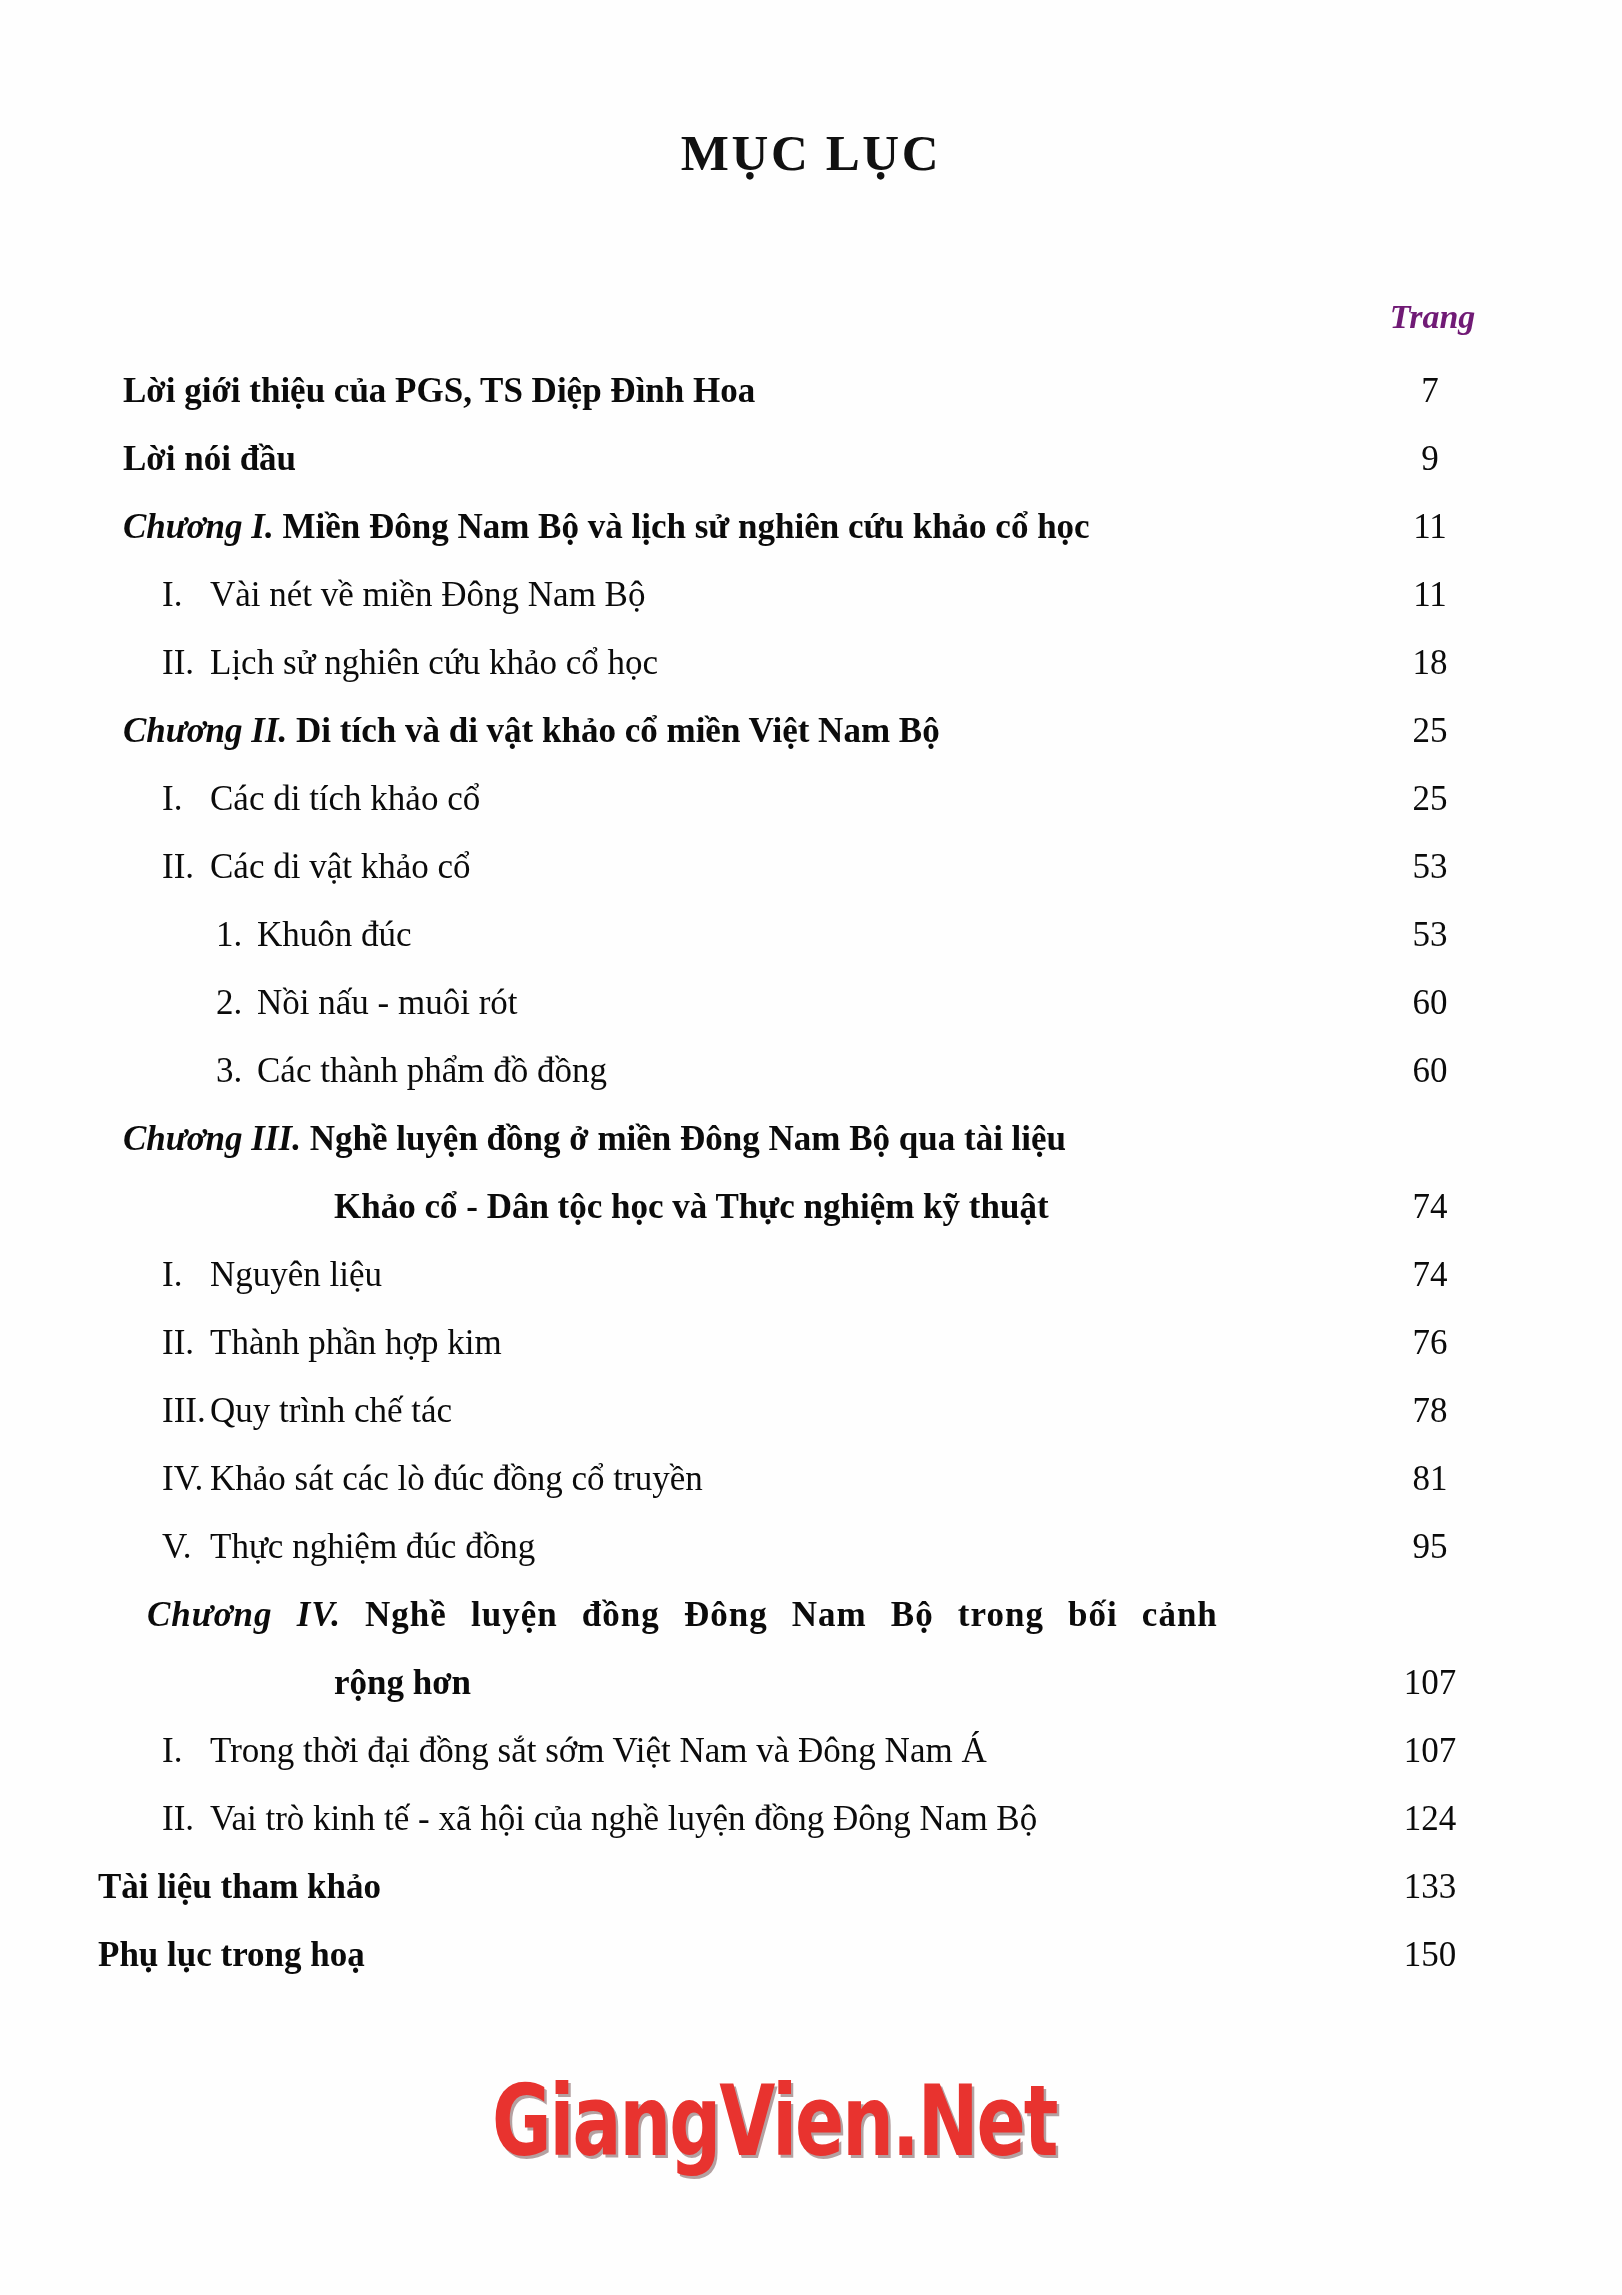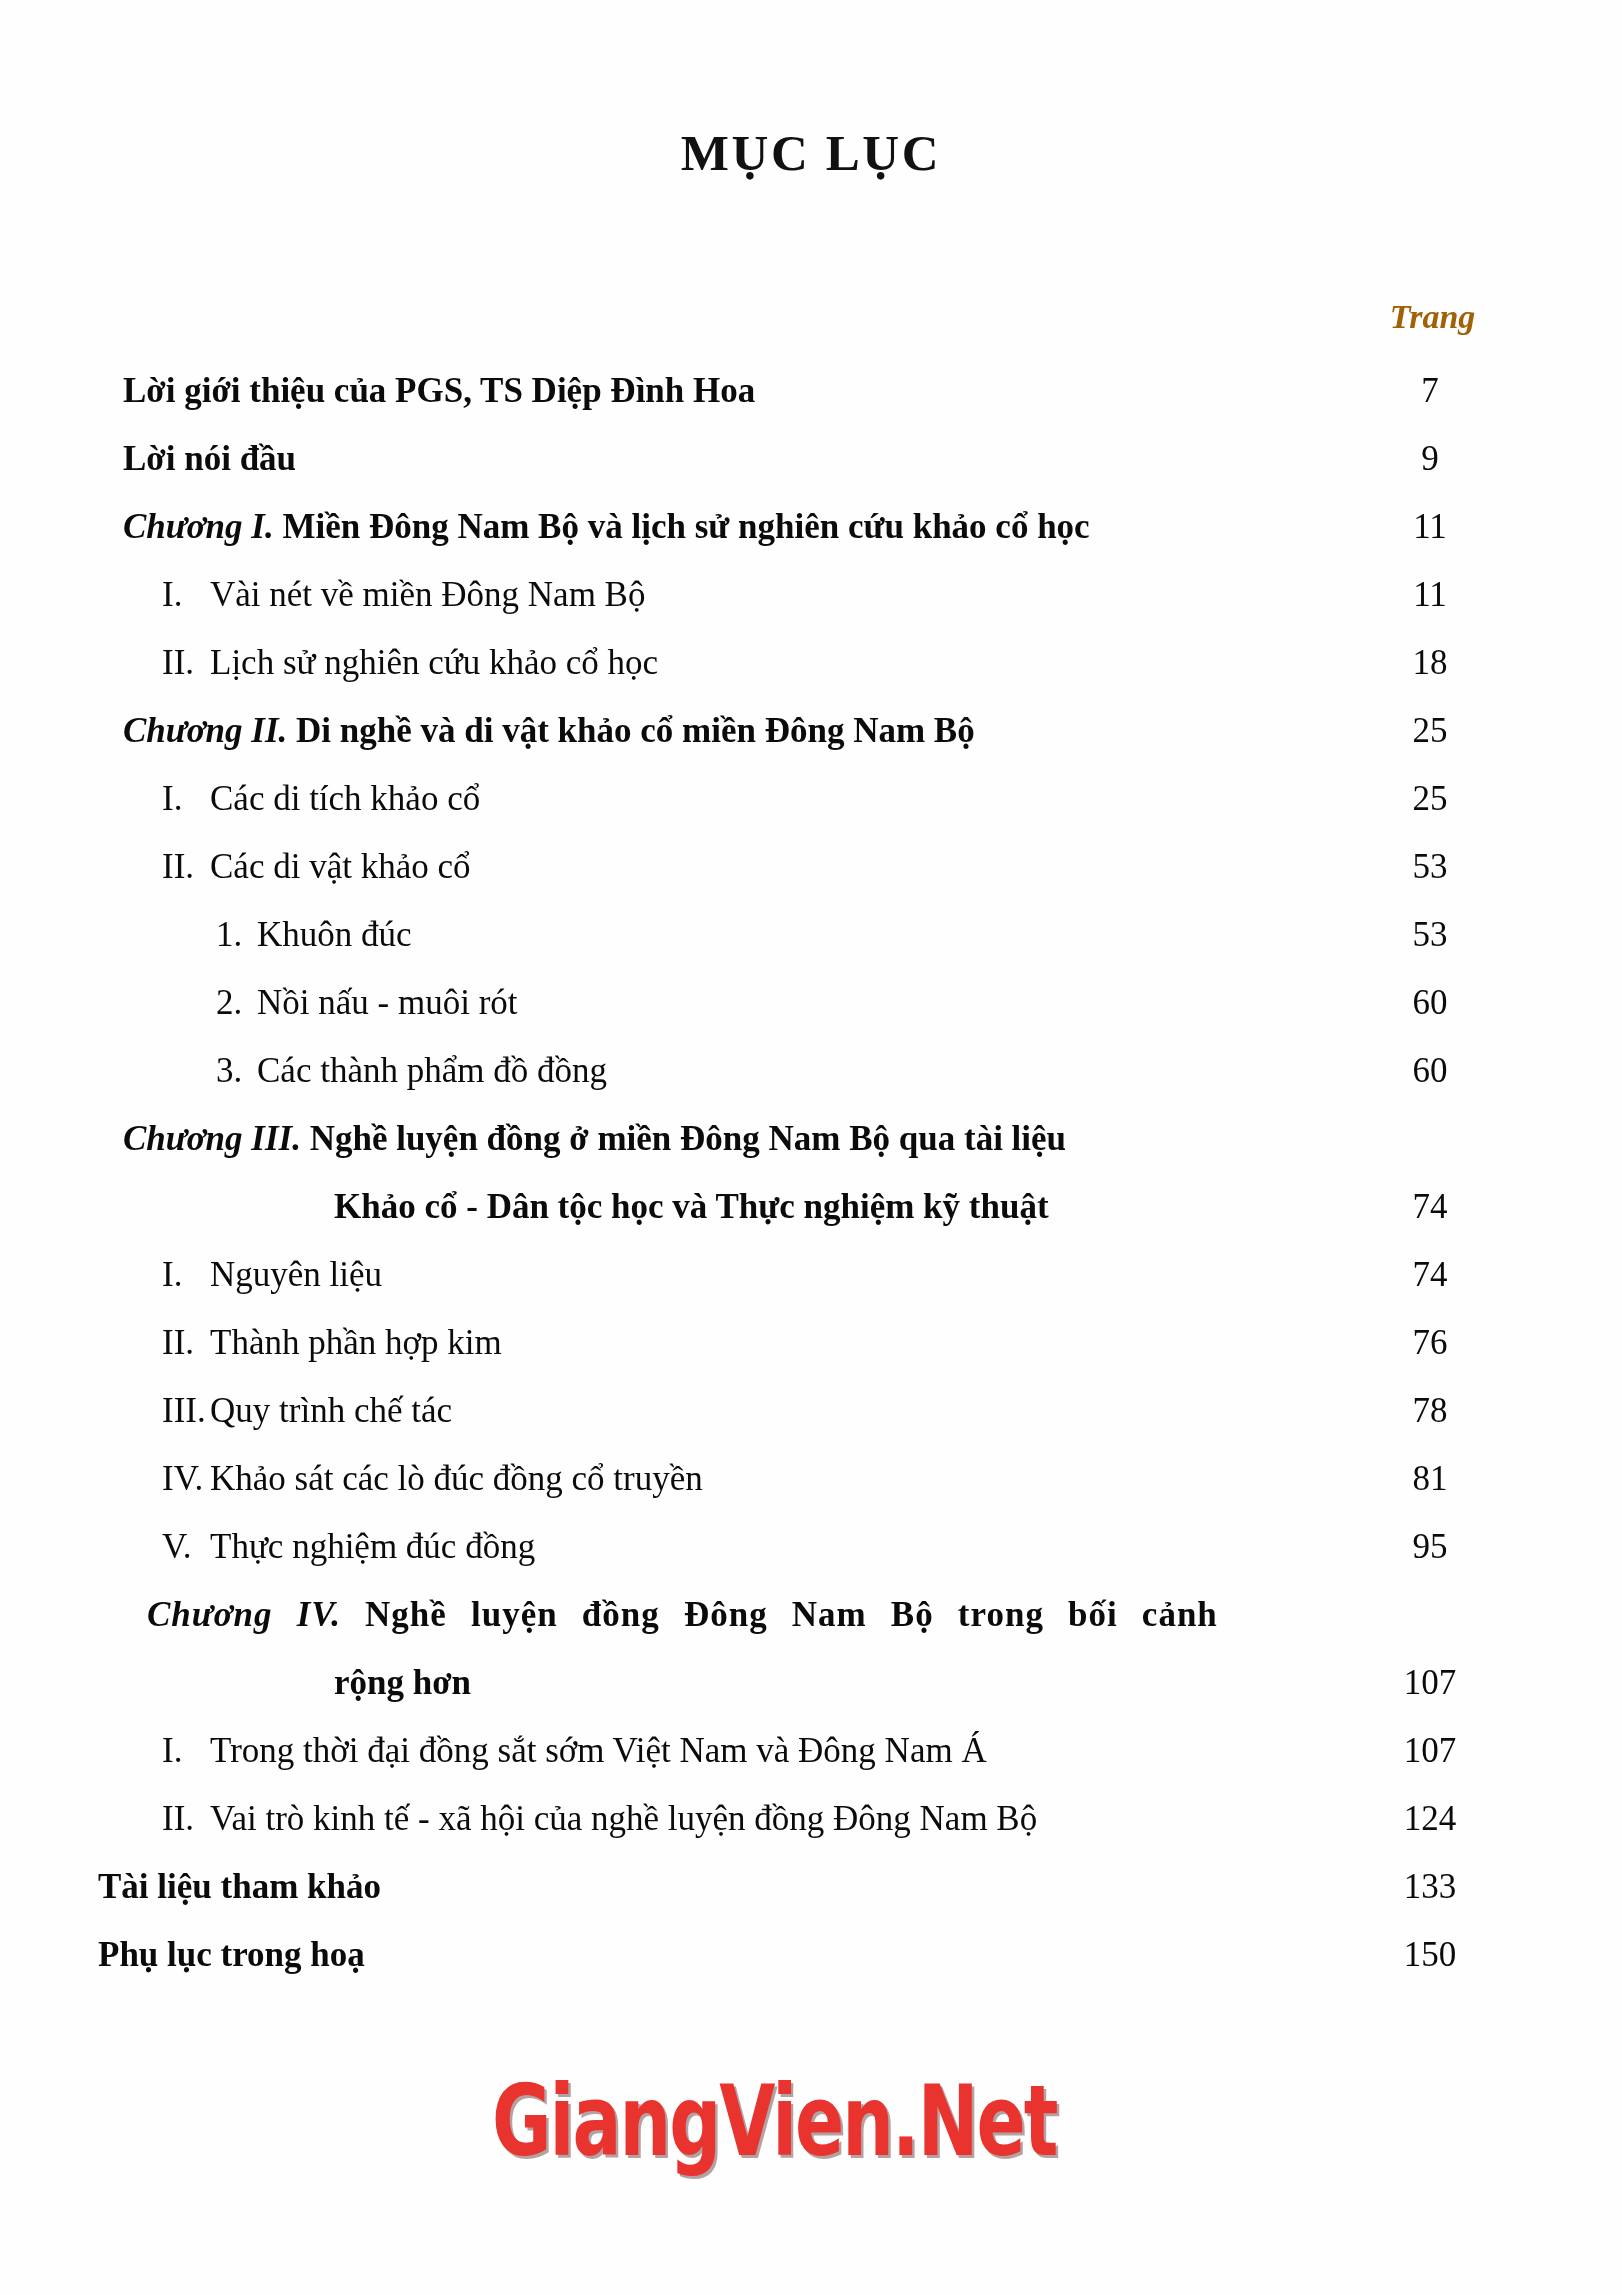--- a/index.html
+++ b/index.html
@@ -35,21 +35,21 @@
   
   .trang-header {
     position: absolute;
     top: 298px;
     left: 1295px;
     width: 275px;
     text-align: center;
     font-size: 34px;
     font-style: italic;
     font-weight: 700;
-    color: #a16207;
+    color: #701a75;
   }
 
   
   .toc {
     position: absolute;
     top: 357px;
     left: 0;
     width: 1320px;
   }
 
@@ -167,21 +167,21 @@
     <div class="toc-row">
       <div class="toc-label lvl-1">
         <span class="rn">II.</span>
           <span>Lịch sử nghiên cứu khảo cổ học</span>
       </div>
       <div class="toc-page">18</div>
     </div>
 
     <div class="toc-row">
       <div class="toc-label lvl-0">
-        <span class="chapter-no">Chương II.</span>&nbsp;<span class="chapter-tt">Di nghề và di vật khảo cổ miền Đông Nam Bộ</span>
+        <span class="chapter-no">Chương II.</span>&nbsp;<span class="chapter-tt">Di tích và di vật khảo cổ miền Việt Nam Bộ</span>
       </div>
       <div class="toc-page">25</div>
     </div>
 
     <div class="toc-row">
       <div class="toc-label lvl-1">
         <span class="rn">I.</span>
           <span>Các di tích khảo cổ</span>
       </div>
       <div class="toc-page">25</div>

